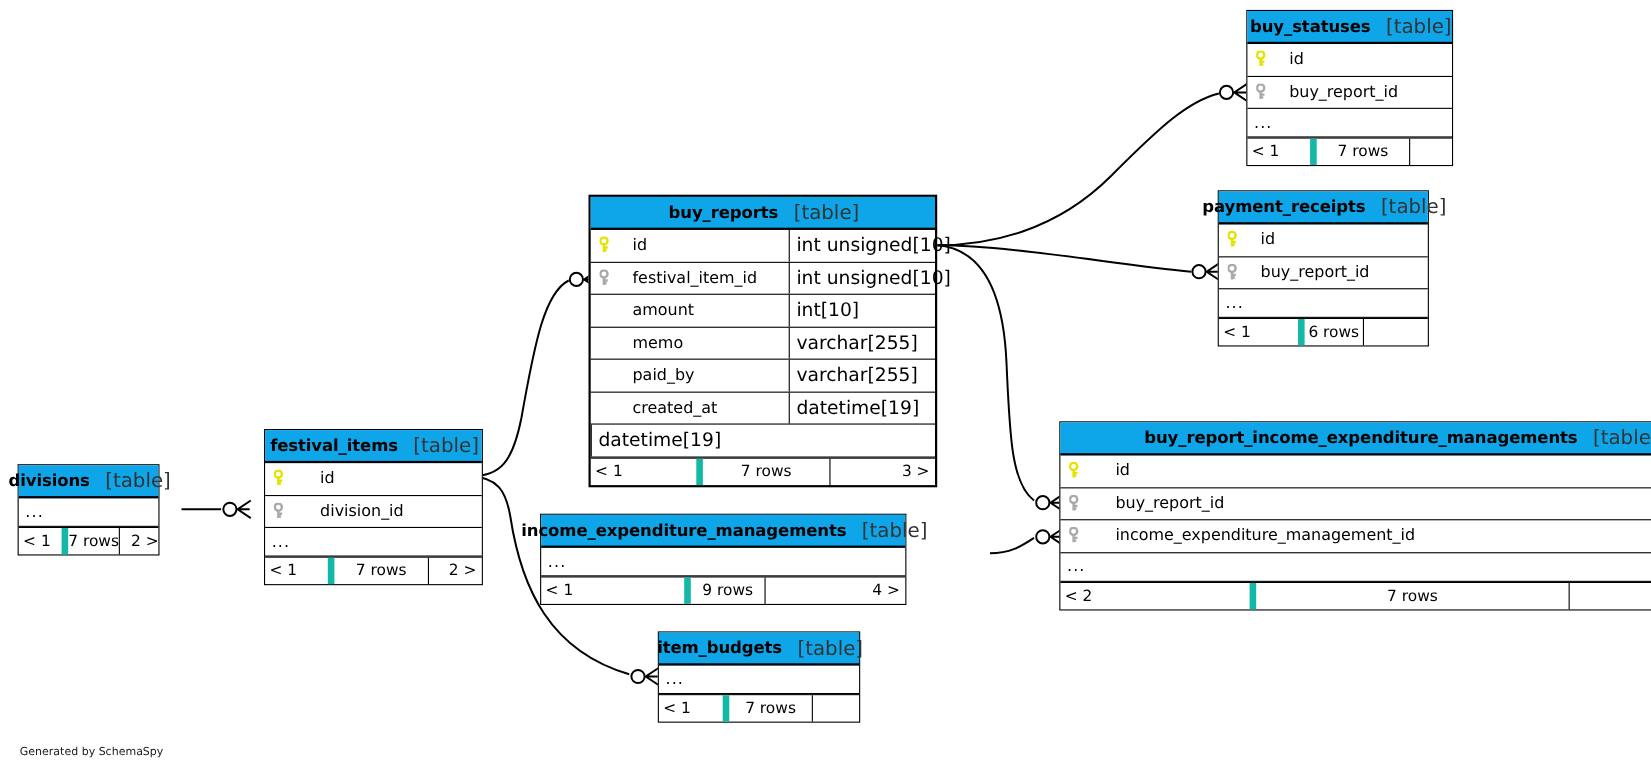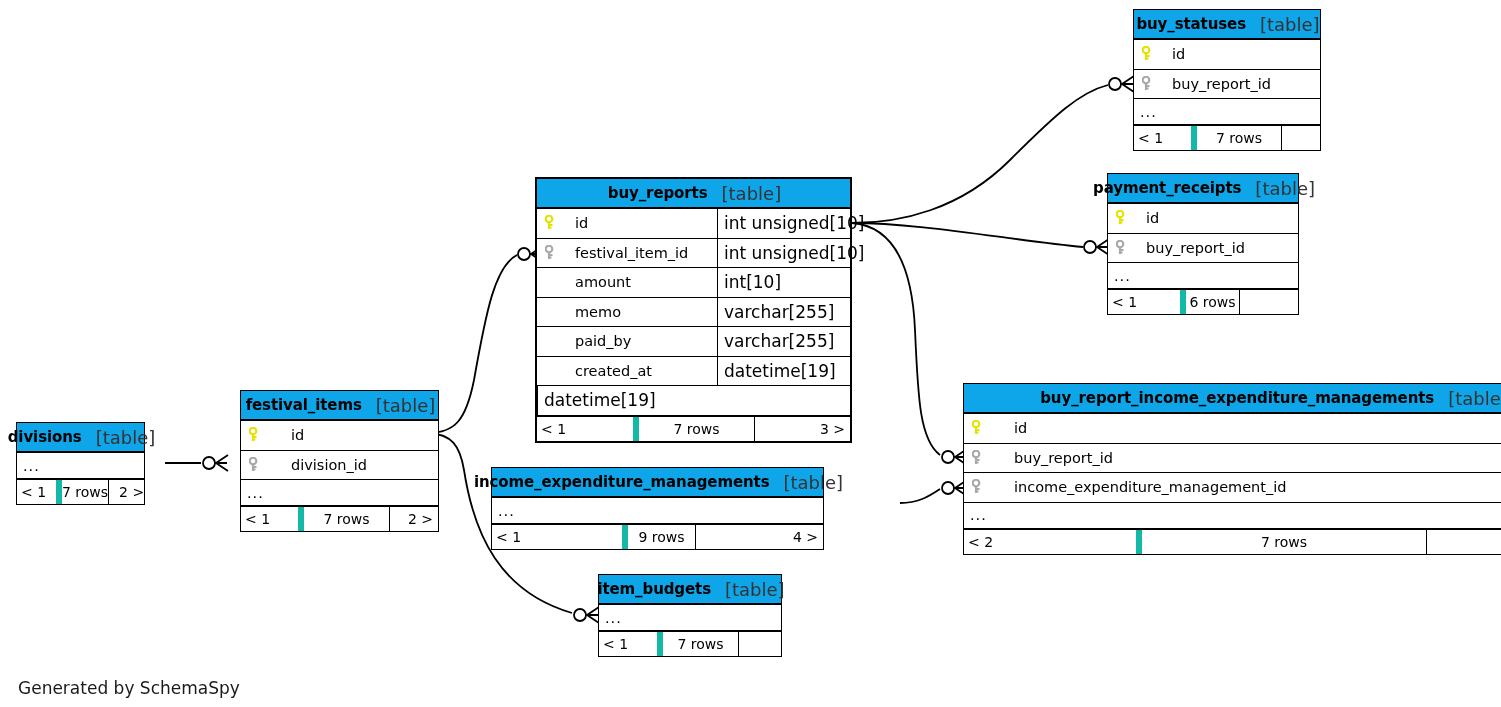--- a/index.html
+++ b/index.html
@@ -122,21 +122,21 @@
     font-size: 14px;
     color: #000000;
     white-space: nowrap;
   }
   .f-left   { flex: 0 0 auto; padding-left: 4px; justify-content: flex-start; }
   .f-mid    { flex: 1 1 auto; border-left: 6px solid #14b8a6; border-right: 1px solid #000000; justify-content: center; text-align: right; }
   .f-right  { flex: 0 0 auto; padding-right: 5px; justify-content: flex-end; }
 
   .credit {
     position: absolute;
-    font-size: 17px;
+    font-size: 10px;
     color: #1a1a1a;
     white-space: nowrap;
     z-index: 6;
   }
 </style>
 </head>
 <body>
 
 <div id="canvas">
 

